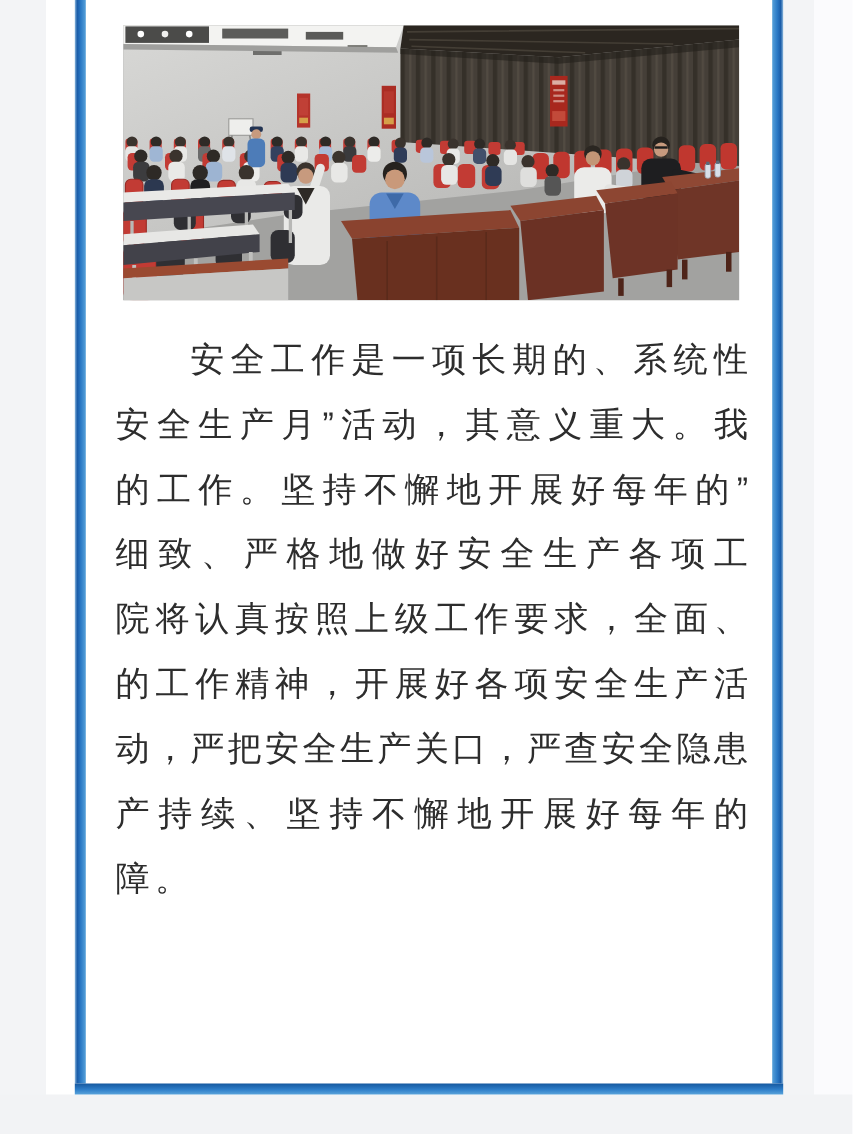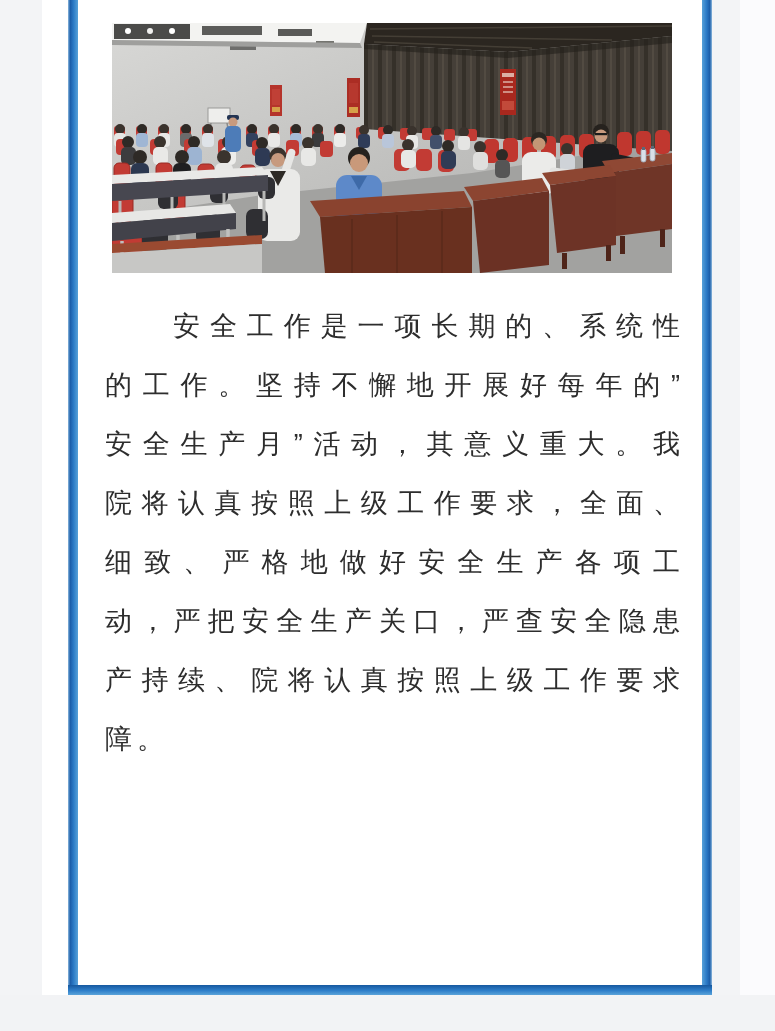--- a/index.html
+++ b/index.html
@@ -21,21 +21,21 @@
   .bar-left{left:0;top:0;bottom:10px;width:10px;
     background:linear-gradient(90deg,#8db9de 0%,#1a5ca8 22%,#2b7ac6 55%,#57a1d9 100%);}
   .bar-right{right:0;top:0;bottom:10px;width:10px;
     background:linear-gradient(90deg,#57a1d9 0%,#2b7ac6 45%,#1a5ca8 78%,#8db9de 100%);}
   .bar-bottom{left:0;right:0;bottom:0;height:10px;
     background:linear-gradient(180deg,#16589f 0%,#2e7ec9 55%,#5aa3da 100%);}
   .photo-wrap{position:absolute;left:44px;top:43px;width:560px;height:250px;overflow:hidden;background:#b5b5b3;}
   .photo-wrap svg{display:block;}
   .paragraph{
     position:absolute;left:37px;top:317px;width:575px;
-    font-size:27px;line-height:59px;color:#2d2d2d;font-weight:400;
+    font-size:31px;line-height:59px;color:#2d2d2d;font-weight:400;
   }
   .line{height:59px;text-align:justify;text-align-last:justify;white-space:nowrap;}
   .line.first{text-indent:68px;}
   .line.last{text-align-last:left;letter-spacing:5px;white-space:normal;}
 </style>
 </head>
 <body>
 
 <div class="footer-band"></div>
 
@@ -300,21 +300,22 @@
         <polygon points="0,200 124,190 124,206 0,218" fill="#42424a"></polygon>
         <path d="M10,218 L10,250 M66,212 L66,246 M116,206 L116,240" stroke="#c0c0be" stroke-width="3.5"></path>
         <polygon points="0,221 150,212 150,221 0,230" fill="#9a4a31"></polygon>
         <polygon points="0,230 150,221 150,250 0,250" fill="#c7c7c5"></polygon>
       </g>
     </svg>
   </div>
 
   <div class="paragraph" id="para" style="color: rgb(45, 45, 45);">
       <div class="line first">安全工作是一项长期的、系统性</div>
+      <div class="line">安全生产月”活动，其意义重大。我</div>
       <div class="line">的工作。坚持不懈地开展好每年的”</div>
-      <div class="line">安全生产月”活动，其意义重大。我</div>
+      <div class="line">细致、严格地做好安全生产各项工</div>
       <div class="line">院将认真按照上级工作要求，全面、</div>
-      <div class="line">细致、严格地做好安全生产各项工</div>
+      <div class="line">的工作精神，开展好各项安全生产活</div>
       <div class="line">动，严把安全生产关口，严查安全隐患</div>
-      <div class="line">产持续、院将认真按照上级工作要求</div>
+      <div class="line">产持续、坚持不懈地开展好每年的</div>
       <div class="line last">障。</div>
     </div>
 </div>
 
 </body></html>

